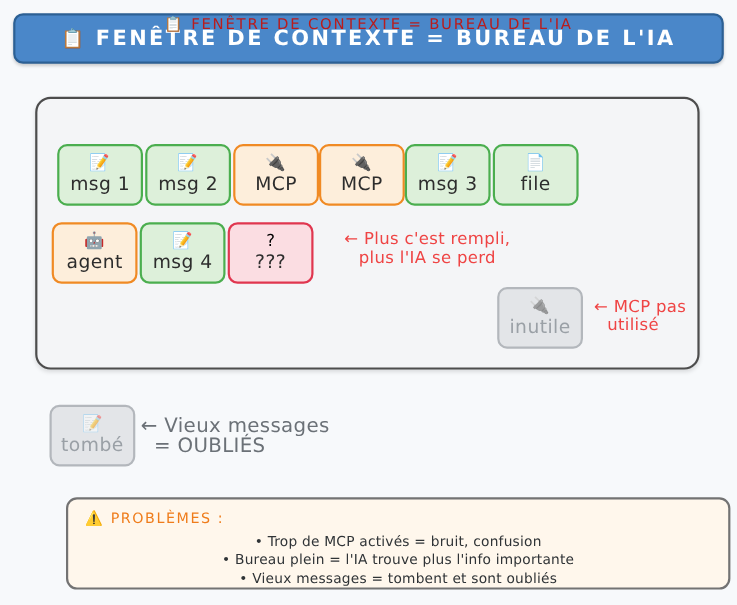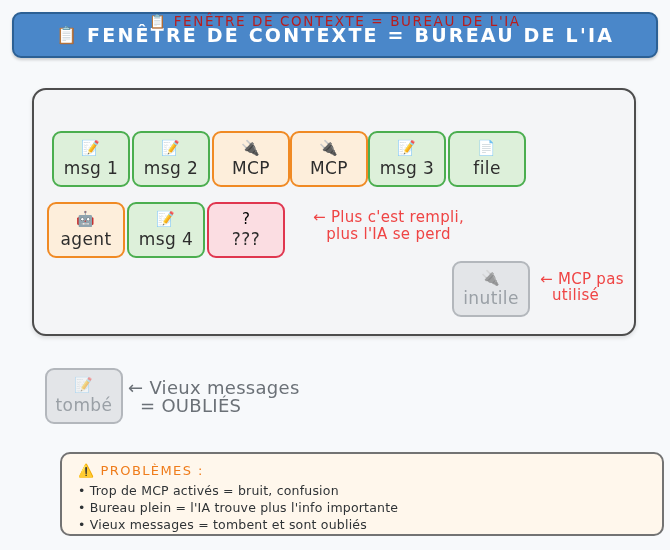--- a/index.html
+++ b/index.html
@@ -153,20 +153,21 @@
   .problems-list {
     margin: 0;
     padding: 0;
     list-style: none;
   }
   .problems-list li {
     font-size: 12.5px;
     line-height: 17px;
     color: #2f3336;
     letter-spacing: 0.2px;
+    text-align: center;
   }
   .problems-list li::before {
     content: "• ";
     color: #2f3336;
   }
 </style>
 </head>
 <body>
 
 <div class="title-banner">

